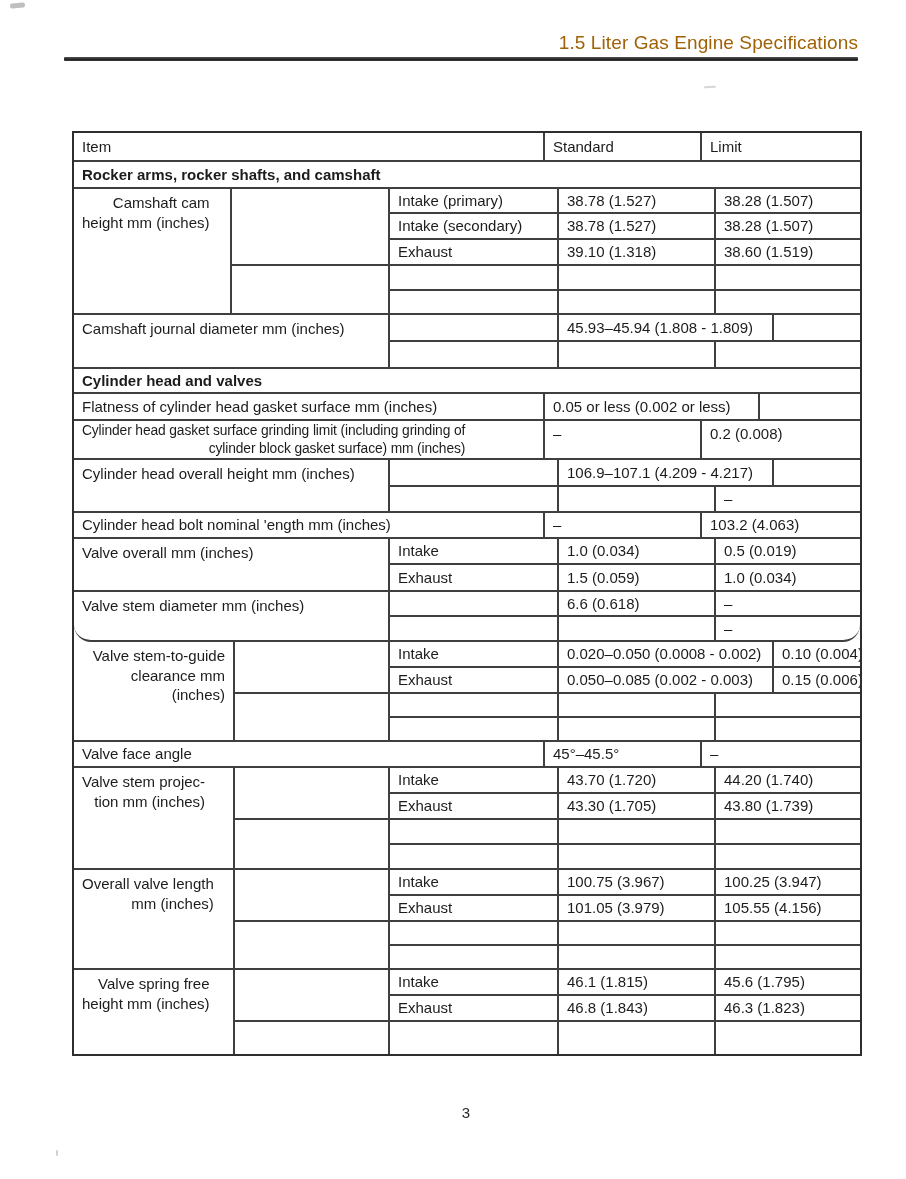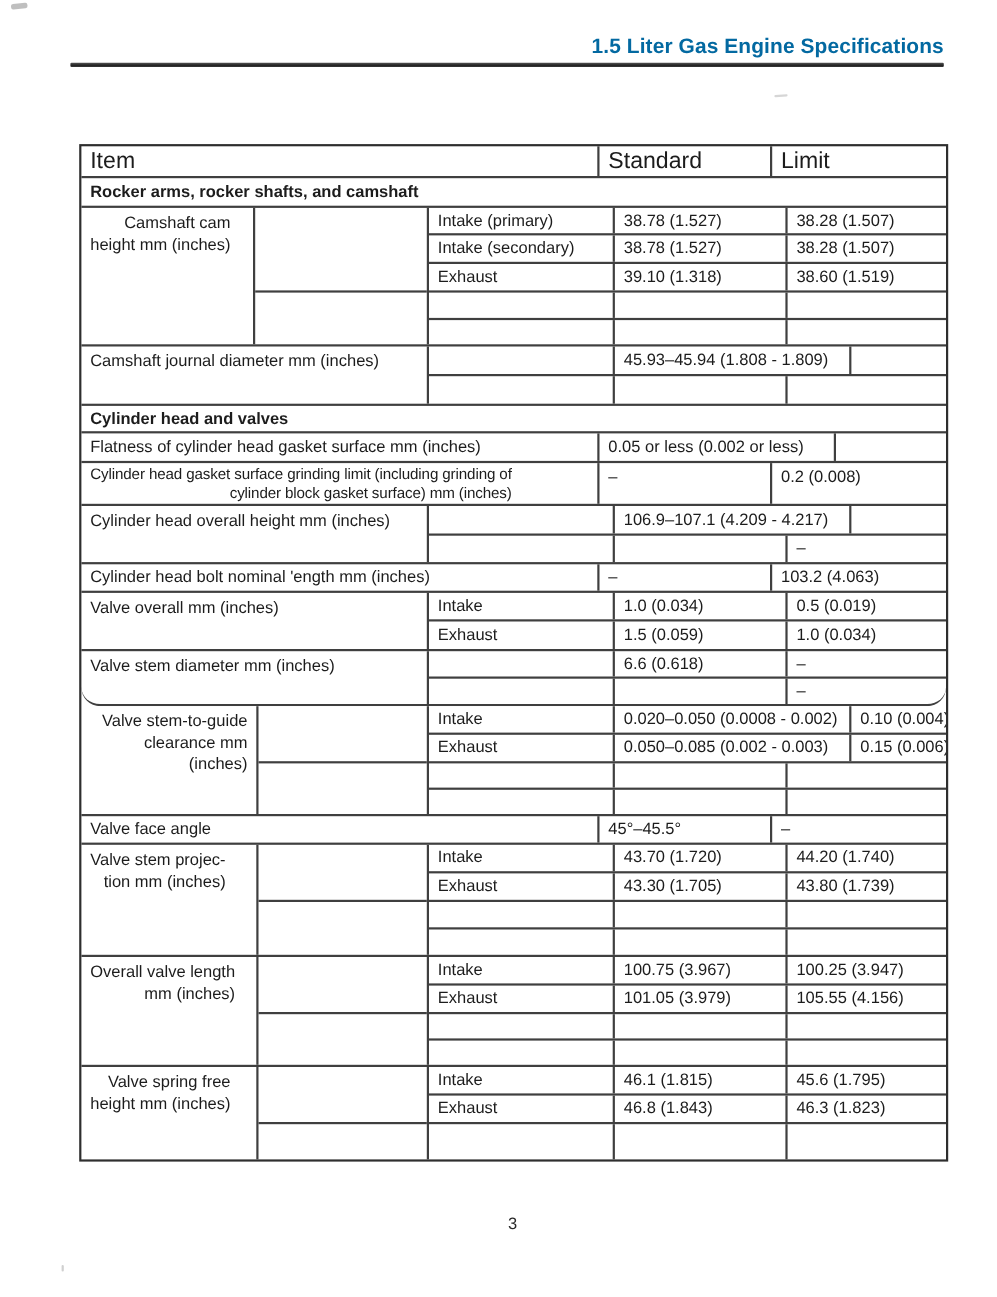--- a/index.html
+++ b/index.html
@@ -11,21 +11,21 @@
   body{
     width:906px;height:1179px;
     background:#ffffff;
     font-family:"Liberation Sans","DejaVu Sans",sans-serif;
     color:var(--txt);
     position:relative;
     overflow:hidden;
   }
   .title{
     position:absolute;top:32px;left:0;width:858px;
-    text-align:right;font-size:19px;font-weight:bold;color:#0369a1;
+    text-align:right;font-size:19px;font-weight:normal;color:#a16207;
     letter-spacing:0.1px;
   }
   .rule{
     position:absolute;top:57px;left:64px;width:794px;height:4px;
     background:linear-gradient(180deg,#555 0%,#232323 60%,#3a3a3a 100%);
     border-radius:1px;
   }
   .speck{position:absolute;background:#8a8a8a;opacity:.55;border-radius:2px;}
   .speck.s1{left:10px;top:3px;width:15px;height:5px;transform:rotate(-6deg);}
   .speck.s2{left:704px;top:86px;width:12px;height:2px;opacity:.35;transform:rotate(-4deg);}
@@ -47,21 +47,21 @@
   .lbl{white-space:pre-line;line-height:1.3;text-align:right;}
   .top{align-items:flex-start;padding-top:4px;}
   .grp{flex:1;display:flex;flex-direction:column;min-width:0;}
   .sr{display:flex;align-items:stretch;box-sizing:border-box;border-bottom:2px solid var(--ln);}
   .sr:last-child{border-bottom:none;}
   .col2{box-sizing:border-box;border-right:2px solid var(--ln);display:flex;flex-direction:column;}
   .c2a{border-bottom:2px solid var(--ln);box-sizing:border-box;}
   .c2b{flex:1;}
   .sec{font-weight:bold;}
   .tight{font-size:13.8px;letter-spacing:-0.12px;}
-  .hdr{font-size:21px;}
+  .hdr{font-size:15px;}
 
   
   .w-label{width:158px;}   
   .w-lbln{width:161px;}    
   .w-col2{width:158px;}    
   .w-col2b{width:155px;}
   .w-label2{width:316px;}  
   .w-item{width:471px;}    
   .w-sub{width:169px;}     
   .w-std{width:157px;}     

